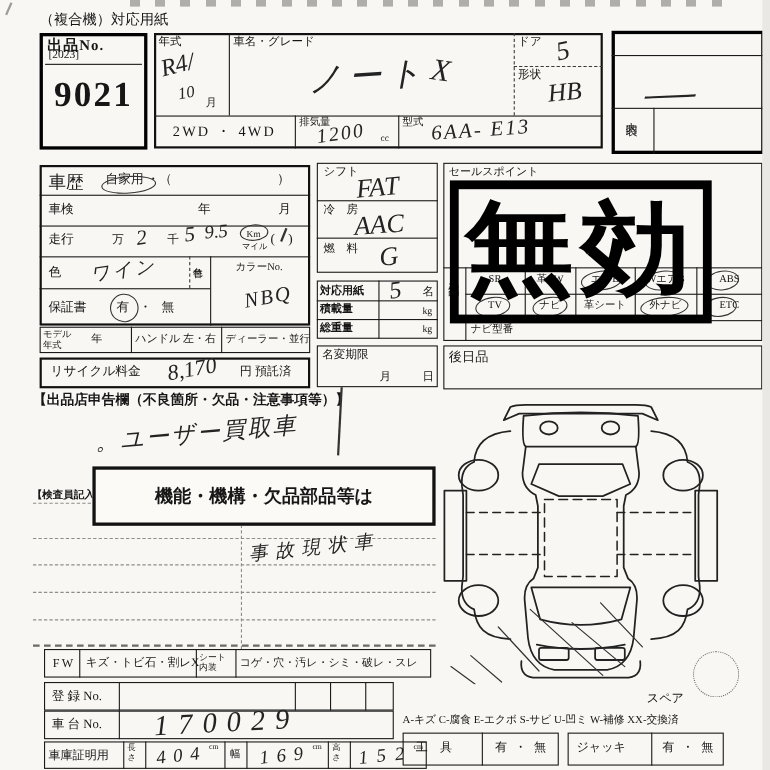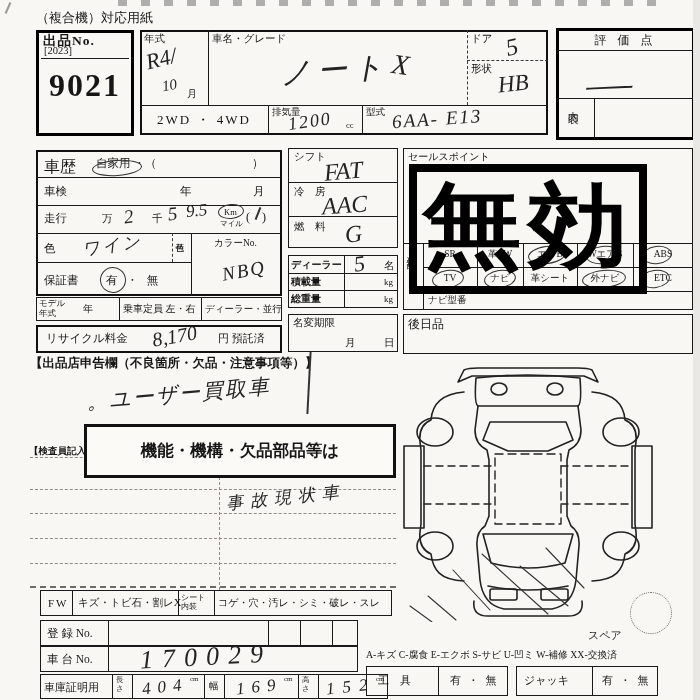--- a/index.html
+++ b/index.html
@@ -60,21 +60,20 @@
   <div class="a hw" style="left:498px;top:70px;font-size:23px;transform:rotate(-6deg)">HB</div>
 
   <div class="a ctr" style="left:140px;top:112px;width:128px;font-size:13px;letter-spacing:2px">2WD ・ 4WD</div>
   <div class="a" style="left:272px;top:107px;font-size:9.5px">排気量</div>
   <div class="a hw" style="left:288px;top:111px;font-size:18px;letter-spacing:2px;transform:rotate(-8deg)">1200</div>
   <div class="a" style="left:346px;top:120px;font-size:8.5px">cc</div>
   <div class="a" style="left:366px;top:107px;font-size:9.5px">型式</div>
   <div class="a hw" style="left:392px;top:108px;font-size:19px;letter-spacing:2px;transform:rotate(-4deg)">6AA- E13</div>
 
   <div class="a bx3" style="left:556px;top:28px;width:139px;height:112px"></div>
-  <div class="a ctr" style="left:556px;top:33px;width:139px;font-size:12px;letter-spacing:4px">評 価 点</div>
   <div class="a hl" style="left:556px;top:50px;width:139px"></div>
   <div class="a hw" style="left:592px;top:74px;font-size:26px;transform:scaleX(2) rotate(-5deg)">一</div>
   <div class="a hl" style="left:556px;top:98px;width:139px"></div>
   <div class="a vl" style="left:594px;top:98px;height:42px"></div>
   <div class="a vt" style="left:566px;top:102px;font-size:11px">内装</div>
 
   <div class="a bx2" style="left:36px;top:150px;width:246px;height:146px"></div>
   <div class="a hl" style="left:36px;top:177px;width:246px"></div>
   <div class="a hl" style="left:36px;top:205px;width:246px"></div>
   <div class="a hl" style="left:36px;top:233px;width:246px"></div>
@@ -111,21 +110,21 @@
 
   <div class="a" style="left:44px;top:274px;font-size:11.5px">保証書</div>
   <div class="a" style="left:106px;top:274px;font-size:11.5px;letter-spacing:3px">有 ・ 無</div>
   <div class="a circ" style="left:100px;top:267px;width:26px;height:26px;transform:rotate(-6deg)"></div>
 
   <div class="a bx" style="left:36px;top:297px;width:246px;height:24px"></div>
   <div class="a vl" style="left:119px;top:297px;height:24px"></div>
   <div class="a vl" style="left:201px;top:297px;height:24px"></div>
   <div class="a wrap" style="left:39px;top:299px;width:32px;font-size:8.5px">モデル年式</div>
   <div class="a" style="left:83px;top:303px;font-size:10px">年</div>
-  <div class="a" style="left:123px;top:303px;font-size:10px">乗車定員 左・右</div>
+  <div class="a" style="left:123px;top:303px;font-size:10px">ハンドル 左・右</div>
   <div class="a" style="left:205px;top:304px;font-size:9.5px">ディーラー・並行</div>
 
   <div class="a bx2" style="left:36px;top:325px;width:246px;height:28px"></div>
   <div class="a" style="left:46px;top:332px;font-size:11.5px">リサイクル料金</div>
   <div class="a hw" style="left:152px;top:324px;font-size:20px;transform:rotate(-10deg)">8,170</div>
   <div class="a" style="left:218px;top:332px;font-size:11px">円 預託済</div>
 
   <div class="a" style="left:30px;top:356px;font-size:12.5px;font-weight:bold">【出品店申告欄（不良箇所・欠品・注意事項等）】</div>
 
   <div class="a bx" style="left:288px;top:148px;width:110px;height:100px"></div>
@@ -135,21 +134,21 @@
   <div class="a hw" style="left:324px;top:157px;font-size:24px;transform:rotate(-5deg)">FAT</div>
   <div class="a" style="left:294px;top:186px;font-size:10.5px">冷　房</div>
   <div class="a hw" style="left:322px;top:191px;font-size:24px;transform:rotate(-4deg)">AAC</div>
   <div class="a" style="left:294px;top:221px;font-size:10.5px">燃　料</div>
   <div class="a hw" style="left:345px;top:220px;font-size:24px;transform:rotate(-6deg)">G</div>
 
   <div class="a bx" style="left:288px;top:255px;width:110px;height:53px"></div>
   <div class="a hl" style="left:288px;top:273px;width:110px"></div>
   <div class="a hl" style="left:288px;top:290px;width:110px"></div>
   <div class="a vl" style="left:344px;top:255px;height:53px"></div>
-  <div class="a" style="left:291px;top:259px;font-size:10px;font-weight:bold">ディーラー</div>
+  <div class="a" style="left:291px;top:259px;font-size:10px;font-weight:bold">対応用紙</div>
   <div class="a hw" style="left:354px;top:251px;font-size:22px;transform:rotate(-8deg)">5</div>
   <div class="a" style="left:384px;top:260px;font-size:10.5px">名</div>
   <div class="a" style="left:291px;top:276px;font-size:10px;font-weight:bold">積載量</div>
   <div class="a" style="left:384px;top:277px;font-size:9px">kg</div>
   <div class="a" style="left:291px;top:293px;font-size:10px;font-weight:bold">総重量</div>
   <div class="a" style="left:384px;top:294px;font-size:9px">kg</div>
 
   <div class="a bx" style="left:288px;top:314px;width:110px;height:38px"></div>
   <div class="a" style="left:293px;top:317px;font-size:10.5px">名変期限</div>
   <div class="a" style="left:345px;top:337px;font-size:10.5px">月</div>

